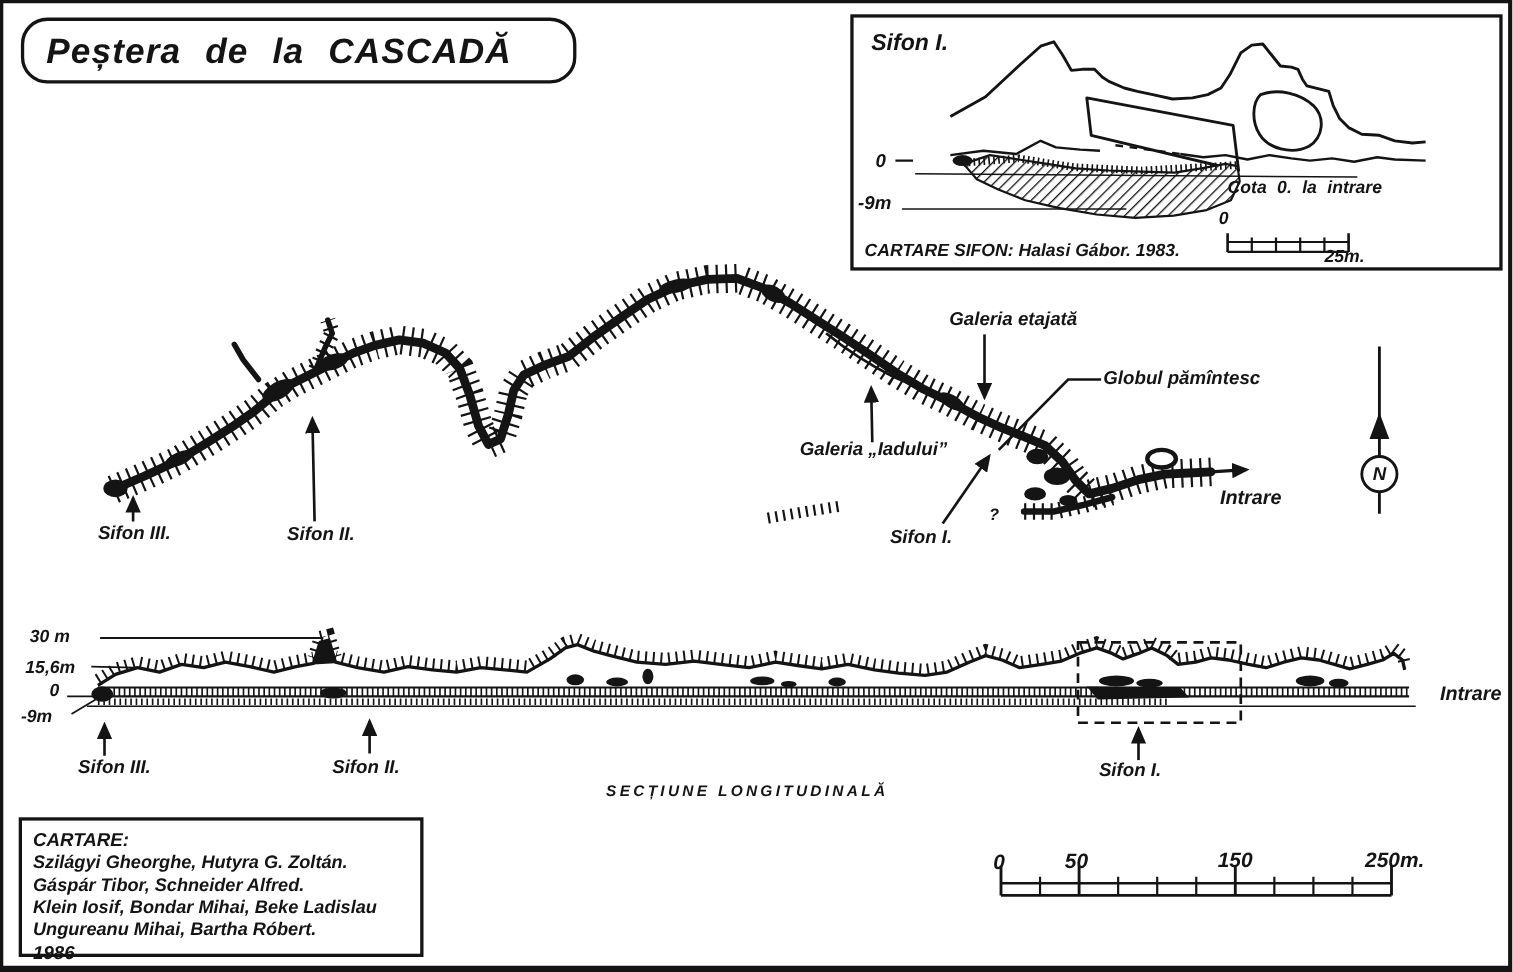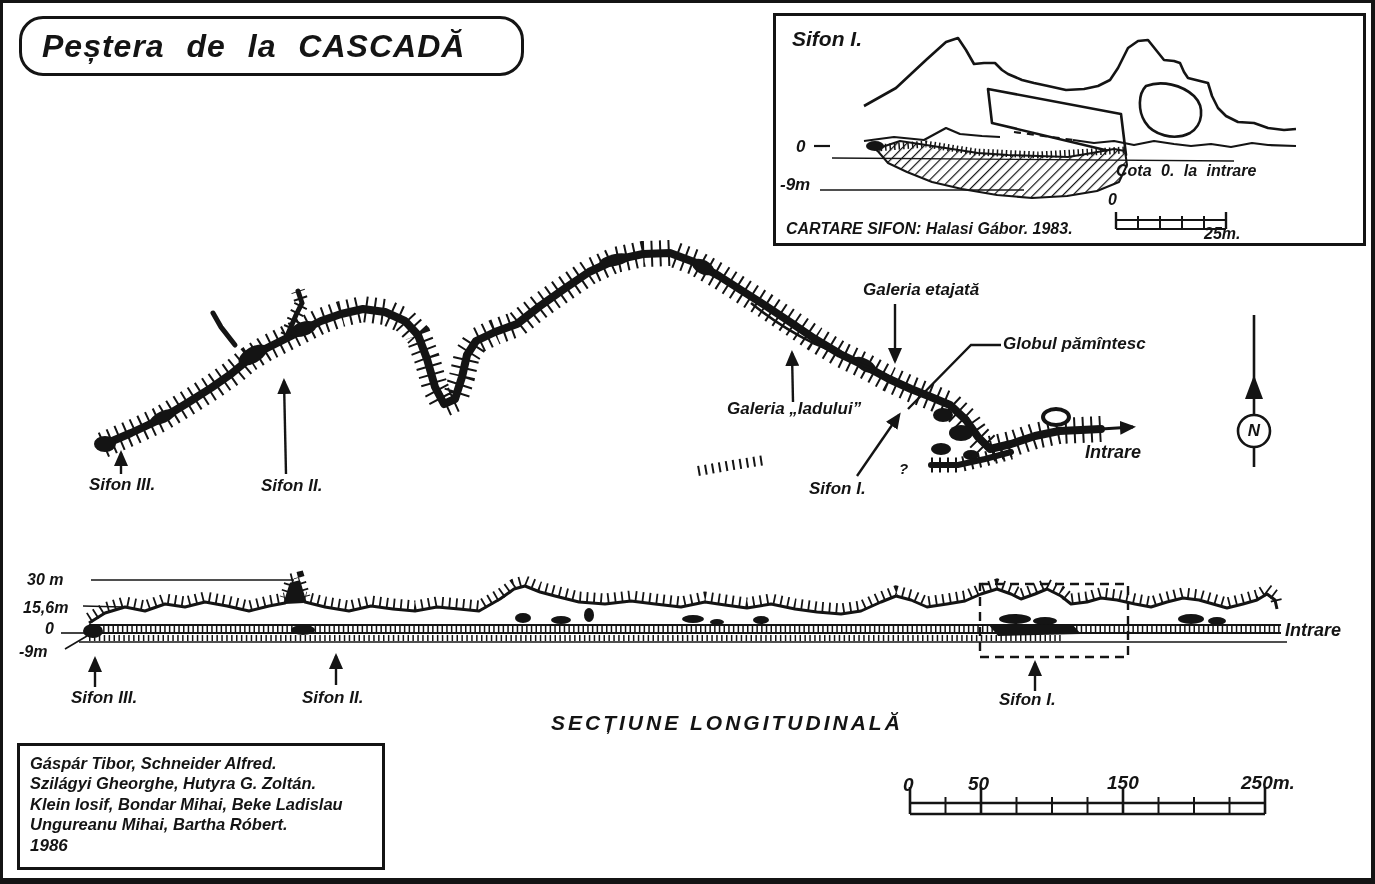--- a/index.html
+++ b/index.html
@@ -4,31 +4,31 @@
 <style>
   :root{ --ink:#141414; --paper:#ffffff; }
   html,body{margin:0;padding:0;background:#fff;}
   body{width:1375px;height:884px;position:relative;overflow:hidden;
        font-family:"Liberation Sans",sans-serif;}
   #page{position:absolute;inset:0;background:var(--paper);
         border:3px solid var(--ink);border-bottom-width:6px;border-right-width:4px;box-sizing:border-box;}
   #art{position:absolute;left:0;top:0;}
   .box{position:absolute;border:3px solid var(--ink);background:var(--paper);box-sizing:border-box;}
   .lbl{position:absolute;font-style:italic;font-weight:700;color:var(--ink);
-       white-space:nowrap;line-height:1;font-size:17px;} .sz16{font-size:16px;} .sz18{font-size:18px;} .sz19{font-size:19px;}
+       white-space:nowrap;line-height:1;font-size:17px;} .sz16{font-size:16px;} .sz18{font-size:18px;margin-left:24px;} .sz19{font-size:19px;}
   #title-box{left:16px;top:13px;width:505px;height:60px;display:flex;align-items:center;border-radius:24px;}
   #title-box span{padding-left:20px;font-size:32px;font-style:italic;font-weight:700;
                   word-spacing:12px;letter-spacing:1px;color:var(--ink);}
   #inset-box{left:770px;top:10px;width:593px;height:233px;}
   #inset-box .ilbl{position:absolute;font-style:italic;font-weight:700;color:var(--ink);white-space:nowrap;line-height:1;}
   #credits-box{left:14px;top:740px;width:368px;height:127px;padding:7px 10px;}
   #credits-box .cl{font-style:italic;font-weight:700;color:var(--ink);font-size:16.5px;line-height:1.24;white-space:nowrap;}
   #credits-box .ch{font-size:17px;}
   #credits-box .cy{padding-right:28px;font-size:17px;}
-  #section-title{left:548px;top:709px;font-size:21px;letter-spacing:3px;}
+  #section-title{left:548px;top:709px;font-size:14px;letter-spacing:3px;}
 </style>
 </head>
 <body>
 
 <div id="page">
 
   <svg id="art" width="1375" height="884" viewBox="0 0 1375 884">
     <defs>
       <marker id="ah" markerUnits="userSpaceOnUse" markerWidth="16" markerHeight="14" refX="13" refY="7" orient="auto">
         <path d="M0,0 L16,7 L0,14 Z" fill="#141414"></path>
@@ -212,20 +212,21 @@
   <div class="lbl" style="left:996px;top:688px;">Sifon I.</div>
   <div class="lbl sz18" style="left:1282px;top:618px;">Intrare</div>
   <div class="lbl" id="section-title">SECȚIUNE LONGITUDINALĂ</div>
 
   <div class="lbl sz19" style="left:900px;top:772px;">0</div>
   <div class="lbl sz19" style="left:965px;top:771px;">50</div>
   <div class="lbl sz19" style="left:1104px;top:770px;">150</div>
   <div class="lbl sz19" style="left:1238px;top:770px;">250m.</div>
 
   <div class="box" id="credits-box">
+    <div class="cl ch">CARTARE:</div>
+    <div class="cl">Szilágyi Gheorghe, Hutyra G. Zoltán.</div>
     <div class="cl">Gáspár Tibor, Schneider Alfred.</div>
-    <div class="cl">Szilágyi Gheorghe, Hutyra G. Zoltán.</div>
     <div class="cl">Klein Iosif, Bondar Mihai, Beke Ladislau</div>
     <div class="cl">Ungureanu Mihai, Bartha Róbert.</div>
     <div class="cl cy">1986</div>
   </div>
 
 </div>
 
 </body></html>

